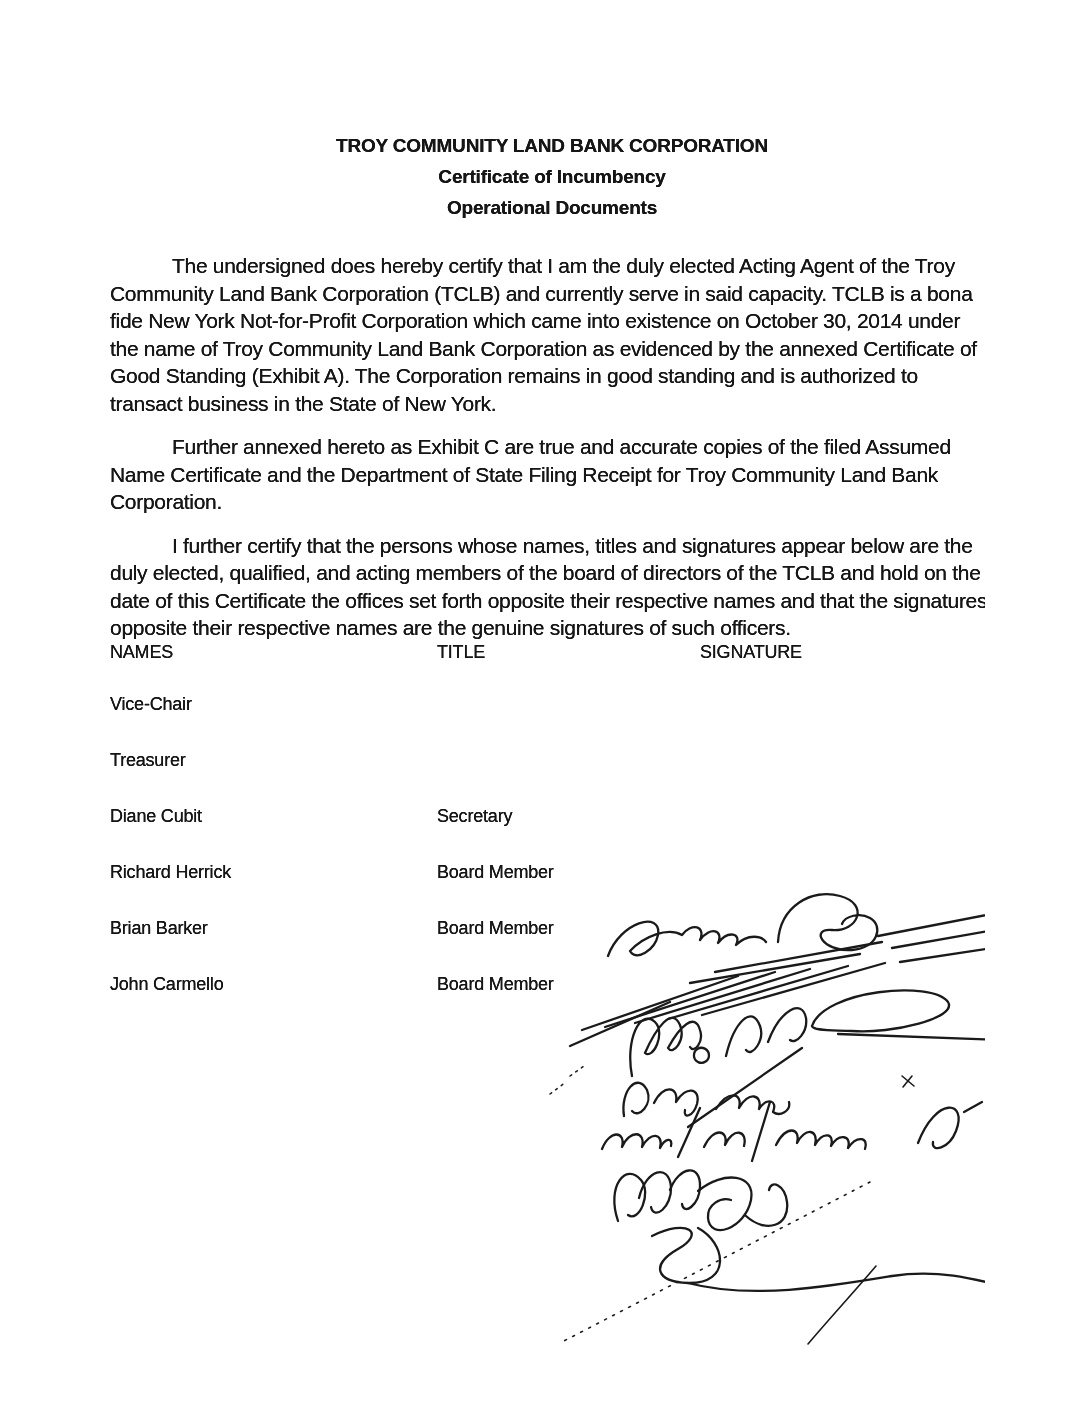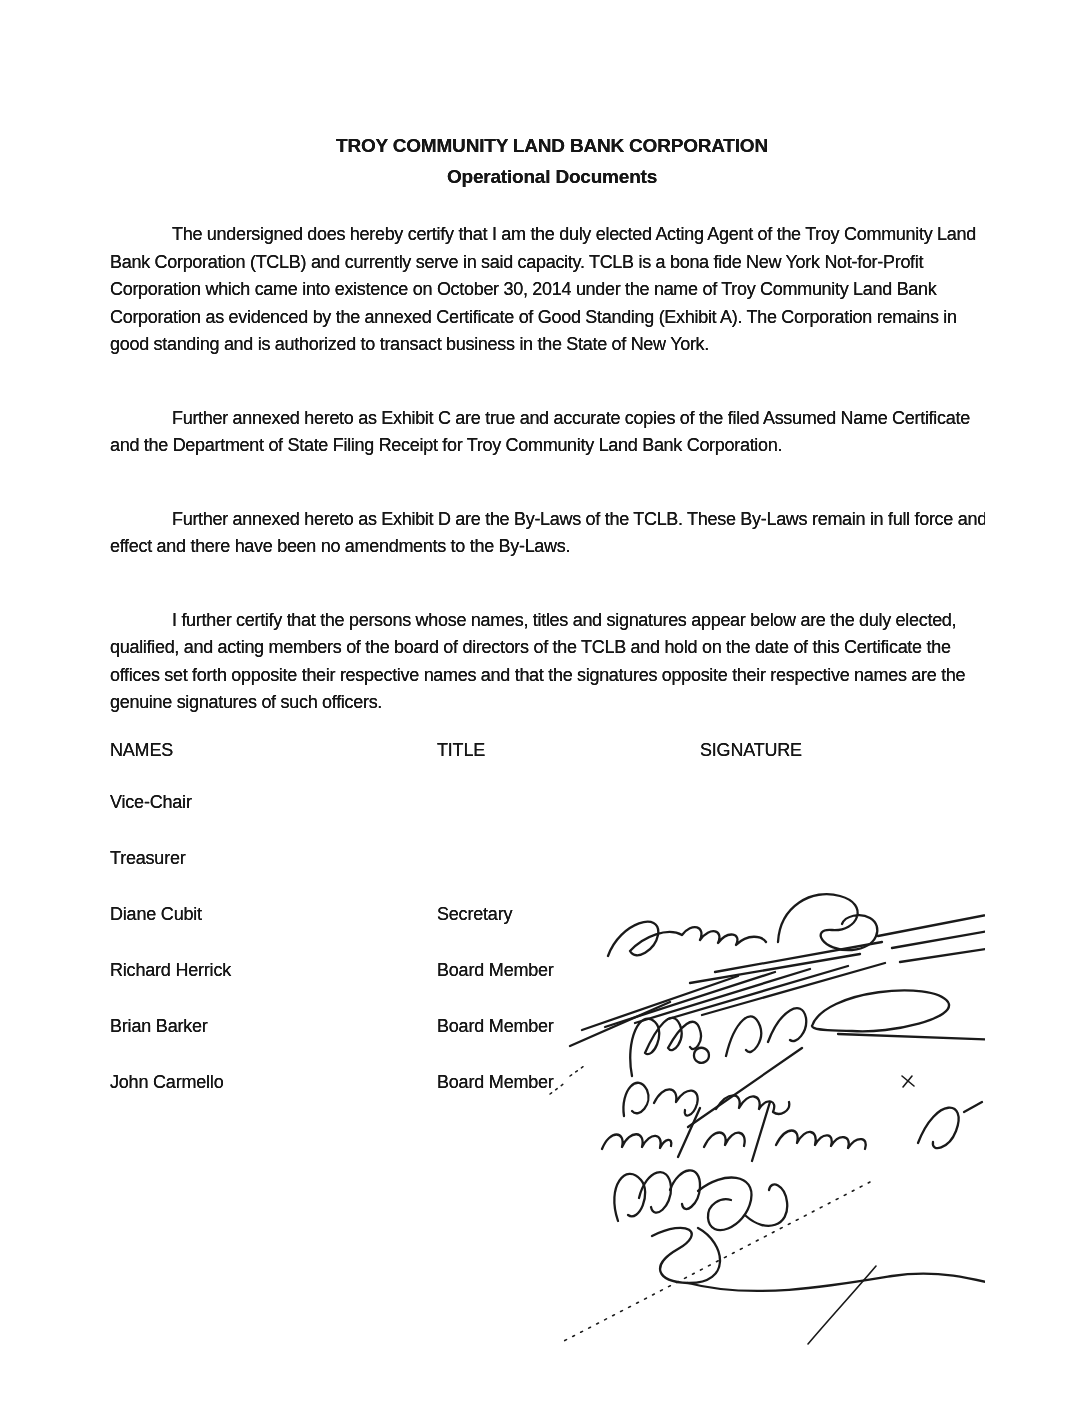--- a/index.html
+++ b/index.html
@@ -26,33 +26,32 @@
   .title-block {
     margin-top: 130px;
     text-align: center;
     font-weight: bold;
     font-size: 19px;
     line-height: 31px;
     letter-spacing: -0.2px;
   }
   .body-text {
     margin-top: 29px;
-    font-size: 18px;
+    font-size: 21px;
     line-height: 27.5px;
     letter-spacing: -0.3px;
   }
   .para {
     margin: 0;
     text-indent: 62px;
   }
   .para.gap {
-    margin-top: 46px;
+    margin-top: 16px;
   }
   .roster {
-    margin-top: 23px;
     font-size: 18px;
     letter-spacing: -0.2px;
   }
   .roster-header,
   .roster-row {
     display: grid;
     grid-template-columns: 327px 263px 1fr;
     align-items: start;
   }
   .roster-header {
@@ -75,27 +74,27 @@
   }
 </style>
 </head>
 <body>
 
 <div class="page">
   <div class="content">
 
     <div class="title-block">
       <div>TROY COMMUNITY LAND BANK CORPORATION</div>
+      <div>Certificate of Incumbency</div>
       <div>Operational Documents</div>
     </div>
 
     <div class="body-text">
       <p class="para">The undersigned does hereby certify that I am the duly elected Acting Agent of the Troy Community Land Bank Corporation (TCLB) and currently serve in said capacity. TCLB is a bona fide New York Not-for-Profit Corporation which came into existence on October 30, 2014 under the name of Troy Community Land Bank Corporation as evidenced by the annexed Certificate of Good Standing (Exhibit A). The Corporation remains in good standing and is authorized to transact business in the State of New York.</p>
       <p class="para gap">Further annexed hereto as Exhibit C are true and accurate copies of the filed Assumed Name Certificate and the Department of State Filing Receipt for Troy Community Land Bank Corporation.</p>
-      <p class="para gap">Further annexed hereto as Exhibit D are the By-Laws of the TCLB. These By-Laws remain in full force and effect and there have been no amendments to the By-Laws.</p>
       <p class="para gap">I further certify that the persons whose names, titles and signatures appear below are the duly elected, qualified, and acting members of the board of directors of the TCLB and hold on the date of this Certificate the offices set forth opposite their respective names and that the signatures opposite their respective names are the genuine signatures of such officers.</p>
     </div>
 
     <div class="roster">
       <div class="roster-header">
         <span>NAMES</span>
         <span>TITLE</span>
         <span>SIGNATURE</span>
       </div>
 

